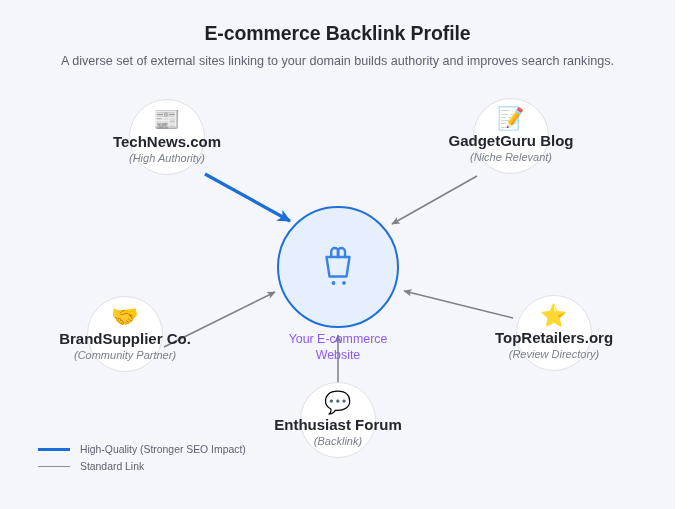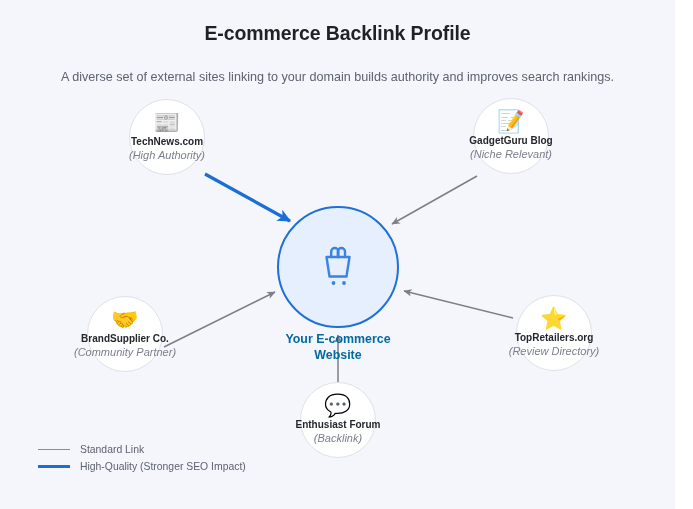--- a/index.html
+++ b/index.html
@@ -39,21 +39,21 @@
   }
   #chart-title {
     margin: 0;
     padding-top: 22px;
     font-size: 19.5px;
     font-weight: bold;
     color: #1f2127;
     letter-spacing: -0.1px;
   }
   #chart-subtitle {
-    margin: 16px;
+    margin: 0;
     padding-top: 9px;
     font-size: 12.6px;
     color: #5d6270;
     font-weight: normal;
   }
 
   
   #edges {
     position: absolute;
     left: 0;
@@ -78,21 +78,21 @@
   .node.spoke {
     width: 76px;
     height: 76px;
   }
   .node-icon {
     font-size: 22px;
     line-height: 1;
     margin-bottom: 2px;
   }
   .node-label {
-    font-size: 10px;
+    font-size: 15px;
     font-weight: bold;
     color: #23262e;
     white-space: nowrap;
     line-height: 1.15;
   }
   .node-sublabel {
     font-size: 11px;
     color: #7a7f8c;
     white-space: nowrap;
     line-height: 1.2;
@@ -119,22 +119,22 @@
     align-items: center;
     justify-content: center;
   }
   #hub-label {
     position: absolute;
     left: -40px;
     top: 126px;
     width: 202px;
     text-align: center;
     font-size: 12.4px;
-    font-weight: bold;
-    color: #0369a1;
+    font-weight: normal;
+    color: #8b5cf6;
     line-height: 1.25;
   }
 
   
   #legend {
     position: absolute;
     left: 38px;
     top: 444px;
   }
   #legend-title {
@@ -241,23 +241,23 @@
 
   <div class="node spoke" style="left:87px; top:296px;">
     <span class="node-icon">🤝</span>
     <span class="node-label">BrandSupplier Co.</span>
     <span class="node-sublabel">(Community Partner)</span>
   </div>
 
   <div id="legend">
 
     <div class="legend-row">
+      <span class="legend-swatch high"></span>
+      <span class="legend-text">High-Quality (Stronger SEO Impact)</span>
+    </div>
+
+    <div class="legend-row">
       <span class="legend-swatch standard"></span>
       <span class="legend-text">Standard Link</span>
     </div>
-
-    <div class="legend-row">
-      <span class="legend-swatch high"></span>
-      <span class="legend-text">High-Quality (Stronger SEO Impact)</span>
-    </div>
   </div>
 
 </div>
 
 </body></html>

